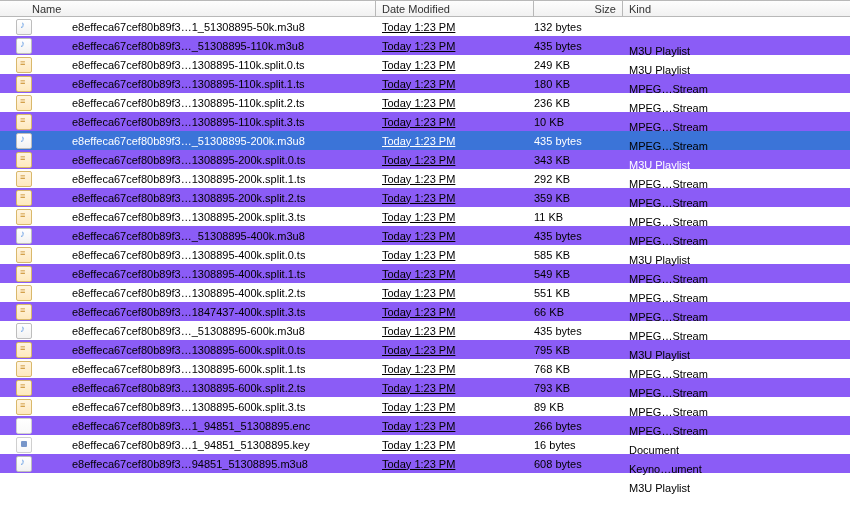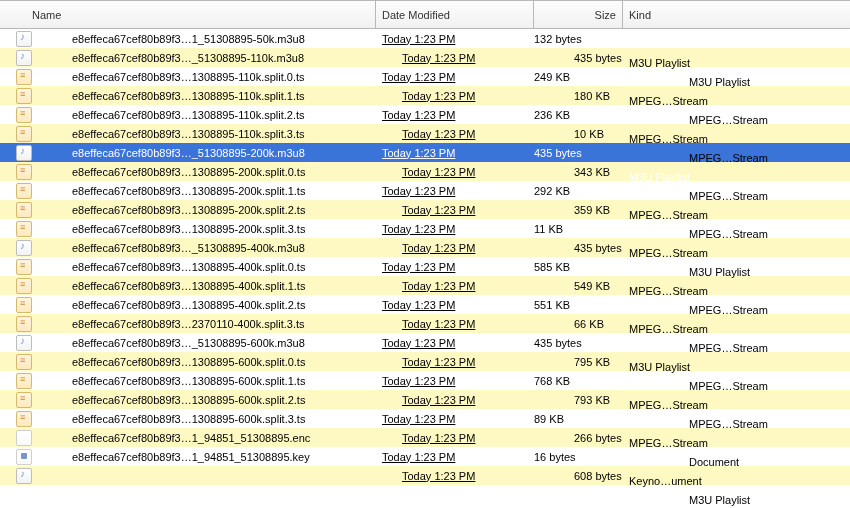--- a/index.html
+++ b/index.html
@@ -13,21 +13,21 @@
     background: #fff;
     overflow: hidden;
   }
   .window {
     width: 850px;
     height: 508px;
     background: #fff;
   }
   .header {
     display: flex;
-    height: 29px;
+    height: 17px;
     background: linear-gradient(#fdfdfd, #f1f1f1);
     border-top: 1px solid #b8b8b8;
     border-bottom: 1px solid #b8b8b8;
     box-sizing: border-box;
     align-items: center;
   }
   .header .col {
     border-right: 1px solid #b8b8b8;
     height: 100%;
     display: flex;
@@ -43,22 +43,21 @@
   .rows {
     display: block;
   }
   .row {
     display: flex;
     height: 19px;
     align-items: center;
     box-sizing: border-box;
   }
   .row.alt {
-    background: #fef9c3;
-    gap: 20px;
+    background: #8b5cf6;
   }
   .row.selected {
     background: #3b74d8;
     color: #fff;
   }
   .row .cell {
     box-sizing: border-box;
     height: 100%;
     display: flex;
     align-items: center;
@@ -370,21 +369,21 @@
         <div class="cell size">
           <span>551 KB</span>
         </div>
         <div class="cell kind">
           <span>MPEG…Stream</span>
         </div>
       </div>
       <div class="row alt">
         <div class="cell name">
           <span class="icon ts"></span>
-          <span class="fname">e8effeca67cef80b89f3…2370110-400k.split.3.ts</span>
+          <span class="fname">e8effeca67cef80b89f3…1847437-400k.split.3.ts</span>
         </div>
         <div class="cell date">
           <span>Today 1:23 PM</span>
         </div>
         <div class="cell size">
           <span>66 KB</span>
         </div>
         <div class="cell kind">
           <span>MPEG…Stream</span>
         </div>
@@ -490,20 +489,21 @@
         <div class="cell size">
           <span>16 bytes</span>
         </div>
         <div class="cell kind">
           <span>Keyno…ument</span>
         </div>
       </div>
       <div class="row alt">
         <div class="cell name">
           <span class="icon m3u8"></span>
+          <span class="fname">e8effeca67cef80b89f3…94851_51308895.m3u8</span>
         </div>
         <div class="cell date">
           <span>Today 1:23 PM</span>
         </div>
         <div class="cell size">
           <span>608 bytes</span>
         </div>
         <div class="cell kind">
           <span>M3U Playlist</span>
         </div>

